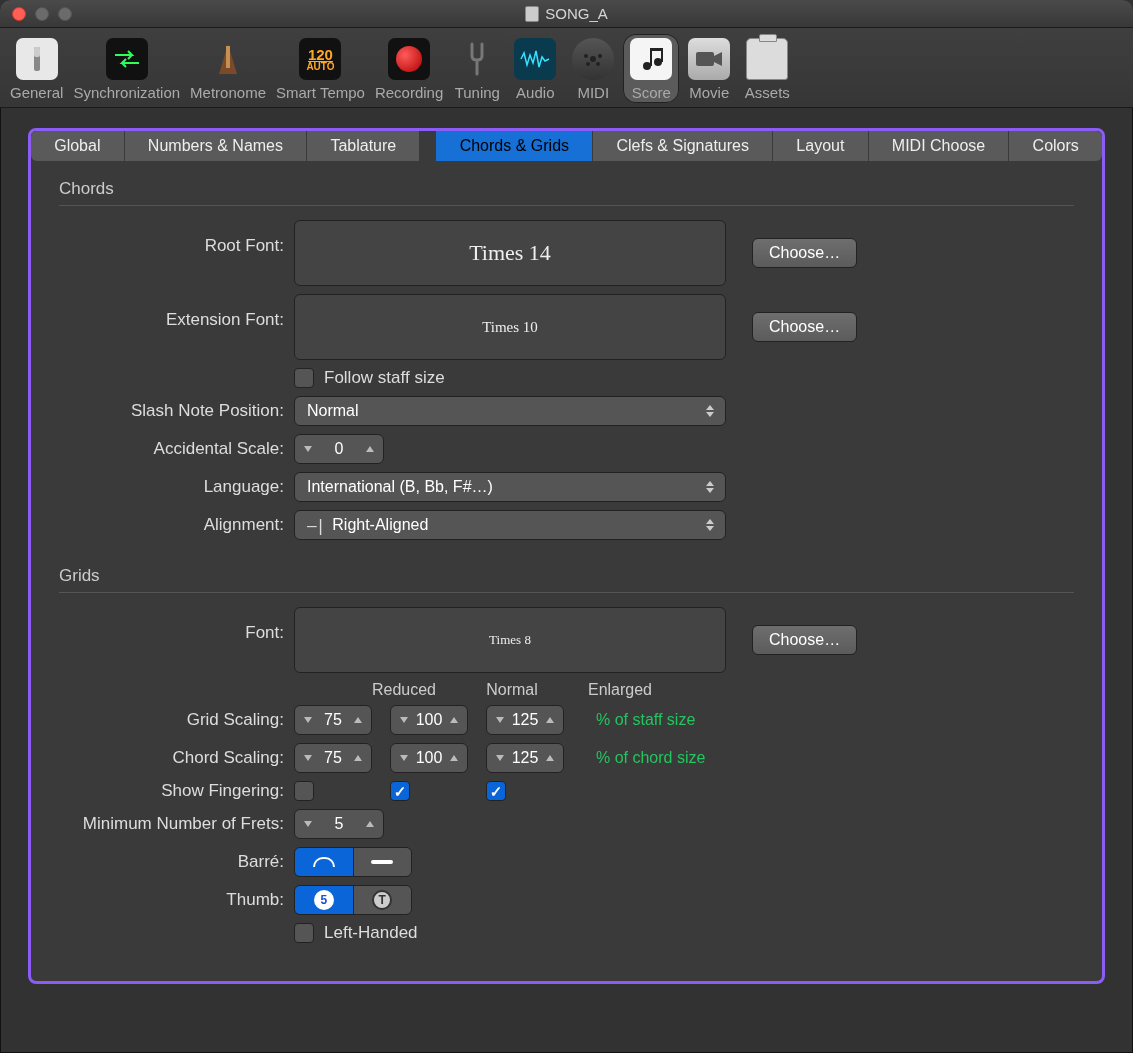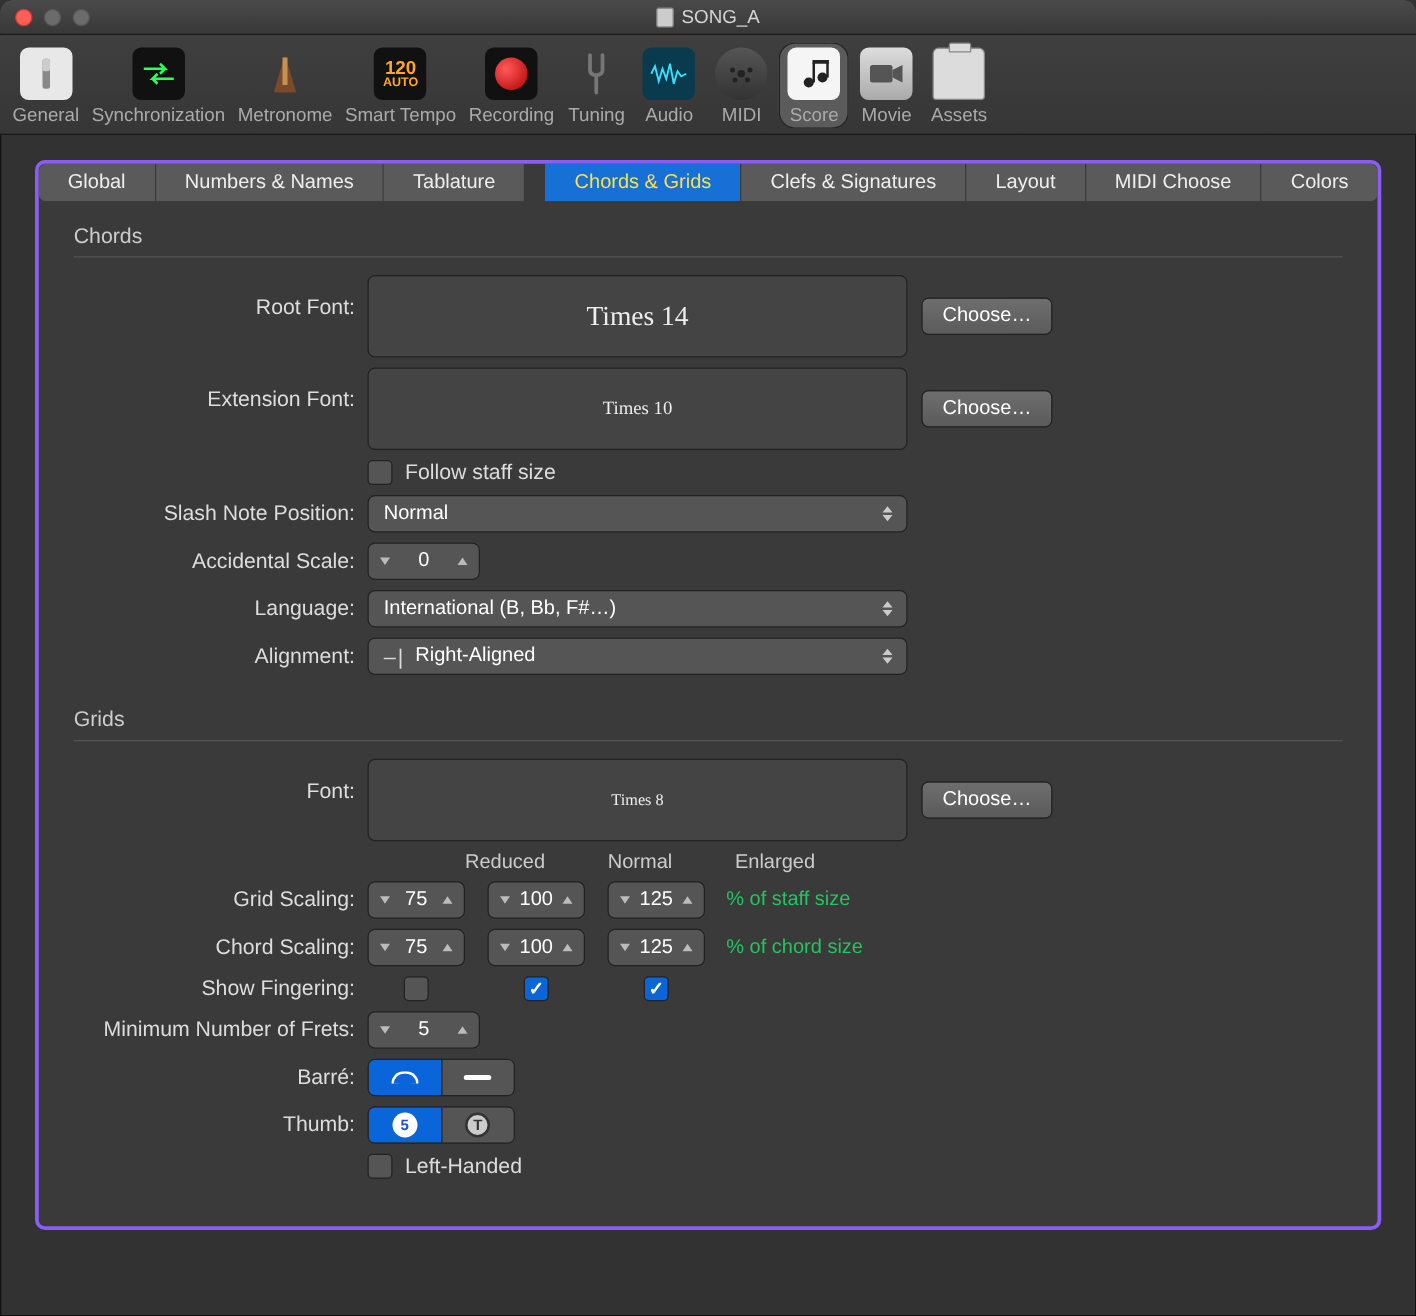--- a/index.html
+++ b/index.html
@@ -105,39 +105,39 @@
     background:#5a5a5a;
     color:#eee;
     font-size:16px;
     display:flex; align-items:center; justify-content:center;
     border-right:1px solid #3a3a3a;
     cursor:default;
     white-space:nowrap;
     padding:0 14px;
   }
   .subtab:last-child{border-right:none;}
-  .subtab.active{ background:#1670d6; color:#fde047;margin-left:16px; }
+  .subtab.active{ background:#1670d6; color:#000000;margin-left:16px; }
   
   .section {
     padding: 18px 28px 0 28px;
   }
   .section-title {
     font-size:17px; color:#ccc; margin-bottom:6px;
   }
   .hr { height:1px; background:#555; margin-bottom:14px;}
   .row {
     display:flex; align-items:center; margin-bottom:8px;
   }
   .row-label {
     width:235px; text-align:right; padding-right:10px;
     color:#ddd; font-size:17px;
     align-self:center;
   }
   .row-label.top-align{ align-self:flex-start; padding-top:16px;}
-  .row-body { flex:1 1 auto; display:flex; align-items:center; gap:11px;}
+  .row-body { flex:1 1 auto; display:flex; align-items:center; gap:26px;}
   .font-well {
     width:432px; height:66px; background:#444; border:1px solid #222;
     border-radius:6px; display:flex; align-items:center; justify-content:center;
     color:#eee; font-family: "Times New Roman", Times, serif;
   }
   .font-well.small-text { font-size:14px; }
   .btn {
     height:30px; padding:0 16px; background:linear-gradient(#6e6e6e,#5b5b5b);
     border:1px solid #222; border-radius:6px; color:#fff; font-size:16px;
     display:inline-flex; align-items:center; cursor:default;
@@ -189,21 +189,21 @@
   .arc{ width:22px; height:10px; border:2px solid #fff; border-bottom:none; border-radius:14px 14px 0 0;}
   .line{ width:22px; height:4px; background:#fff; border-radius:2px;}
   .circle-num{
     width:20px;height:20px;border-radius:50%;background:#fff;color:#1d4ed8;display:flex;align-items:center;justify-content:center;font-size:12px;font-weight:bold;
   }
   .circle-t{
     width:20px;height:20px;border-radius:50%;border:2px solid #333;color:#333;background:#ccc;display:flex;align-items:center;justify-content:center;font-size:12px;font-weight:bold;
   }
   
   .three-col{ display:flex; gap:18px;}
-  .three-col > *{ width:78px; display:flex; justify-content:center;}
+  .three-col > *{ width:78px; display:flex; justify-content:flex-start;}
 </style>
 </head>
 <body>
 
 <div class="window">
 
   <div class="titlebar">
     <div class="traffic">
       <span class="tl-close"></span>
       <span class="tl-min"></span>
@@ -238,21 +238,21 @@
       <div class="tb-icon-box">
         <svg width="30" height="38">
             <polygon points="15,4 24,34 6,34" fill="#7a4a2a"></polygon>
             <rect x="13" y="6" width="4" height="22" fill="#c89050"></rect>
           </svg>
       </div>
       <span class="lbl">Metronome</span>
     </div>
     <div class="tb-item tb-tempo">
       <div class="tb-icon-box" style="flex-direction:column;">
-        <span style="color:#ffa726;font-size:15px;font-weight:bold;line-height:1;">120</span>
+        <span style="color:#ffa726;font-size:15px;font-weight:bold;line-height:1;text-decoration:underline;">120</span>
         <span style="color:#ffa726;font-size:10px;font-weight:bold;line-height:1;">AUTO</span>
       </div>
       <span class="lbl">Smart Tempo</span>
     </div>
     <div class="tb-item tb-rec">
       <div class="tb-icon-box">
         <span style="width:26px;height:26px;border-radius:50%;background:radial-gradient(circle at 35% 35%,#ff5a5a,#b00000);"></span>
       </div>
       <span class="lbl">Recording</span>
     </div>

